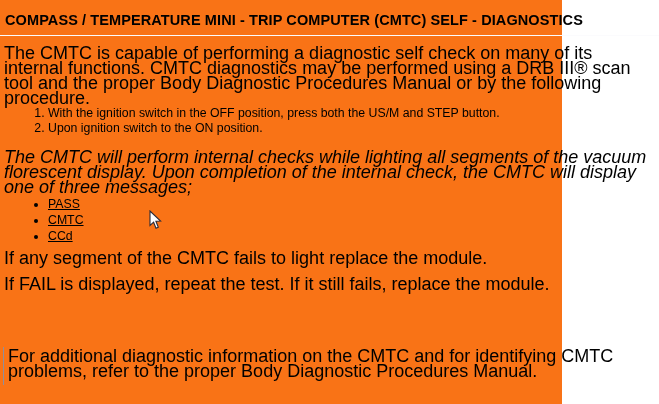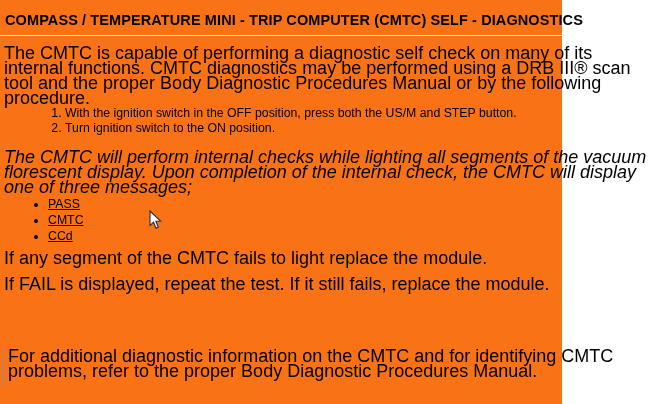--- a/index.html
+++ b/index.html
@@ -66,21 +66,21 @@
   .p6-border {
     position: absolute;
     left: 3px;
     top: 347px;
     width: 1px;
     height: 38px;
     background: #8f8f9c;
   }
   ol.steps {
     position: absolute;
-    left: 21px;
+    left: 4px;
     top: 106px;
     margin: 0;
     padding: 0 0 0 44px;
     font-size: 12.3px;
     line-height: 15px;
     list-style-position: outside;
     list-style-type: decimal;
   }
   ol.steps li {
     margin: 0;
@@ -117,21 +117,21 @@
 <div id="page">
 
   <h1 class="page-title">COMPASS / TEMPERATURE MINI - TRIP COMPUTER (CMTC) SELF - DIAGNOSTICS</h1>
 
   <div class="title-rule"></div>
 
   <p class="body-block para p1">The CMTC is capable of performing a diagnostic self check on many of its internal functions. CMTC diagnostics may be performed using a DRB III® scan tool and the proper Body Diagnostic Procedures Manual or by the following procedure.</p>
 
   <ol class="steps">
     <li>With the ignition switch in the OFF position, press both the US/M and STEP button.</li>
-    <li>Turn ignition switch to the ON position.</li>
+    <li>Upon ignition switch to the ON position.</li>
   </ol>
 
   <p class="body-block para p2">The CMTC will perform internal checks while lighting all segments of the vacuum florescent display. Upon completion of the internal check, the CMTC will display one of three messages;</p>
 
   <ul class="messages">
     <li>PASS</li>
     <li>CMTC</li>
     <li>CCd</li>
   </ul>
 

